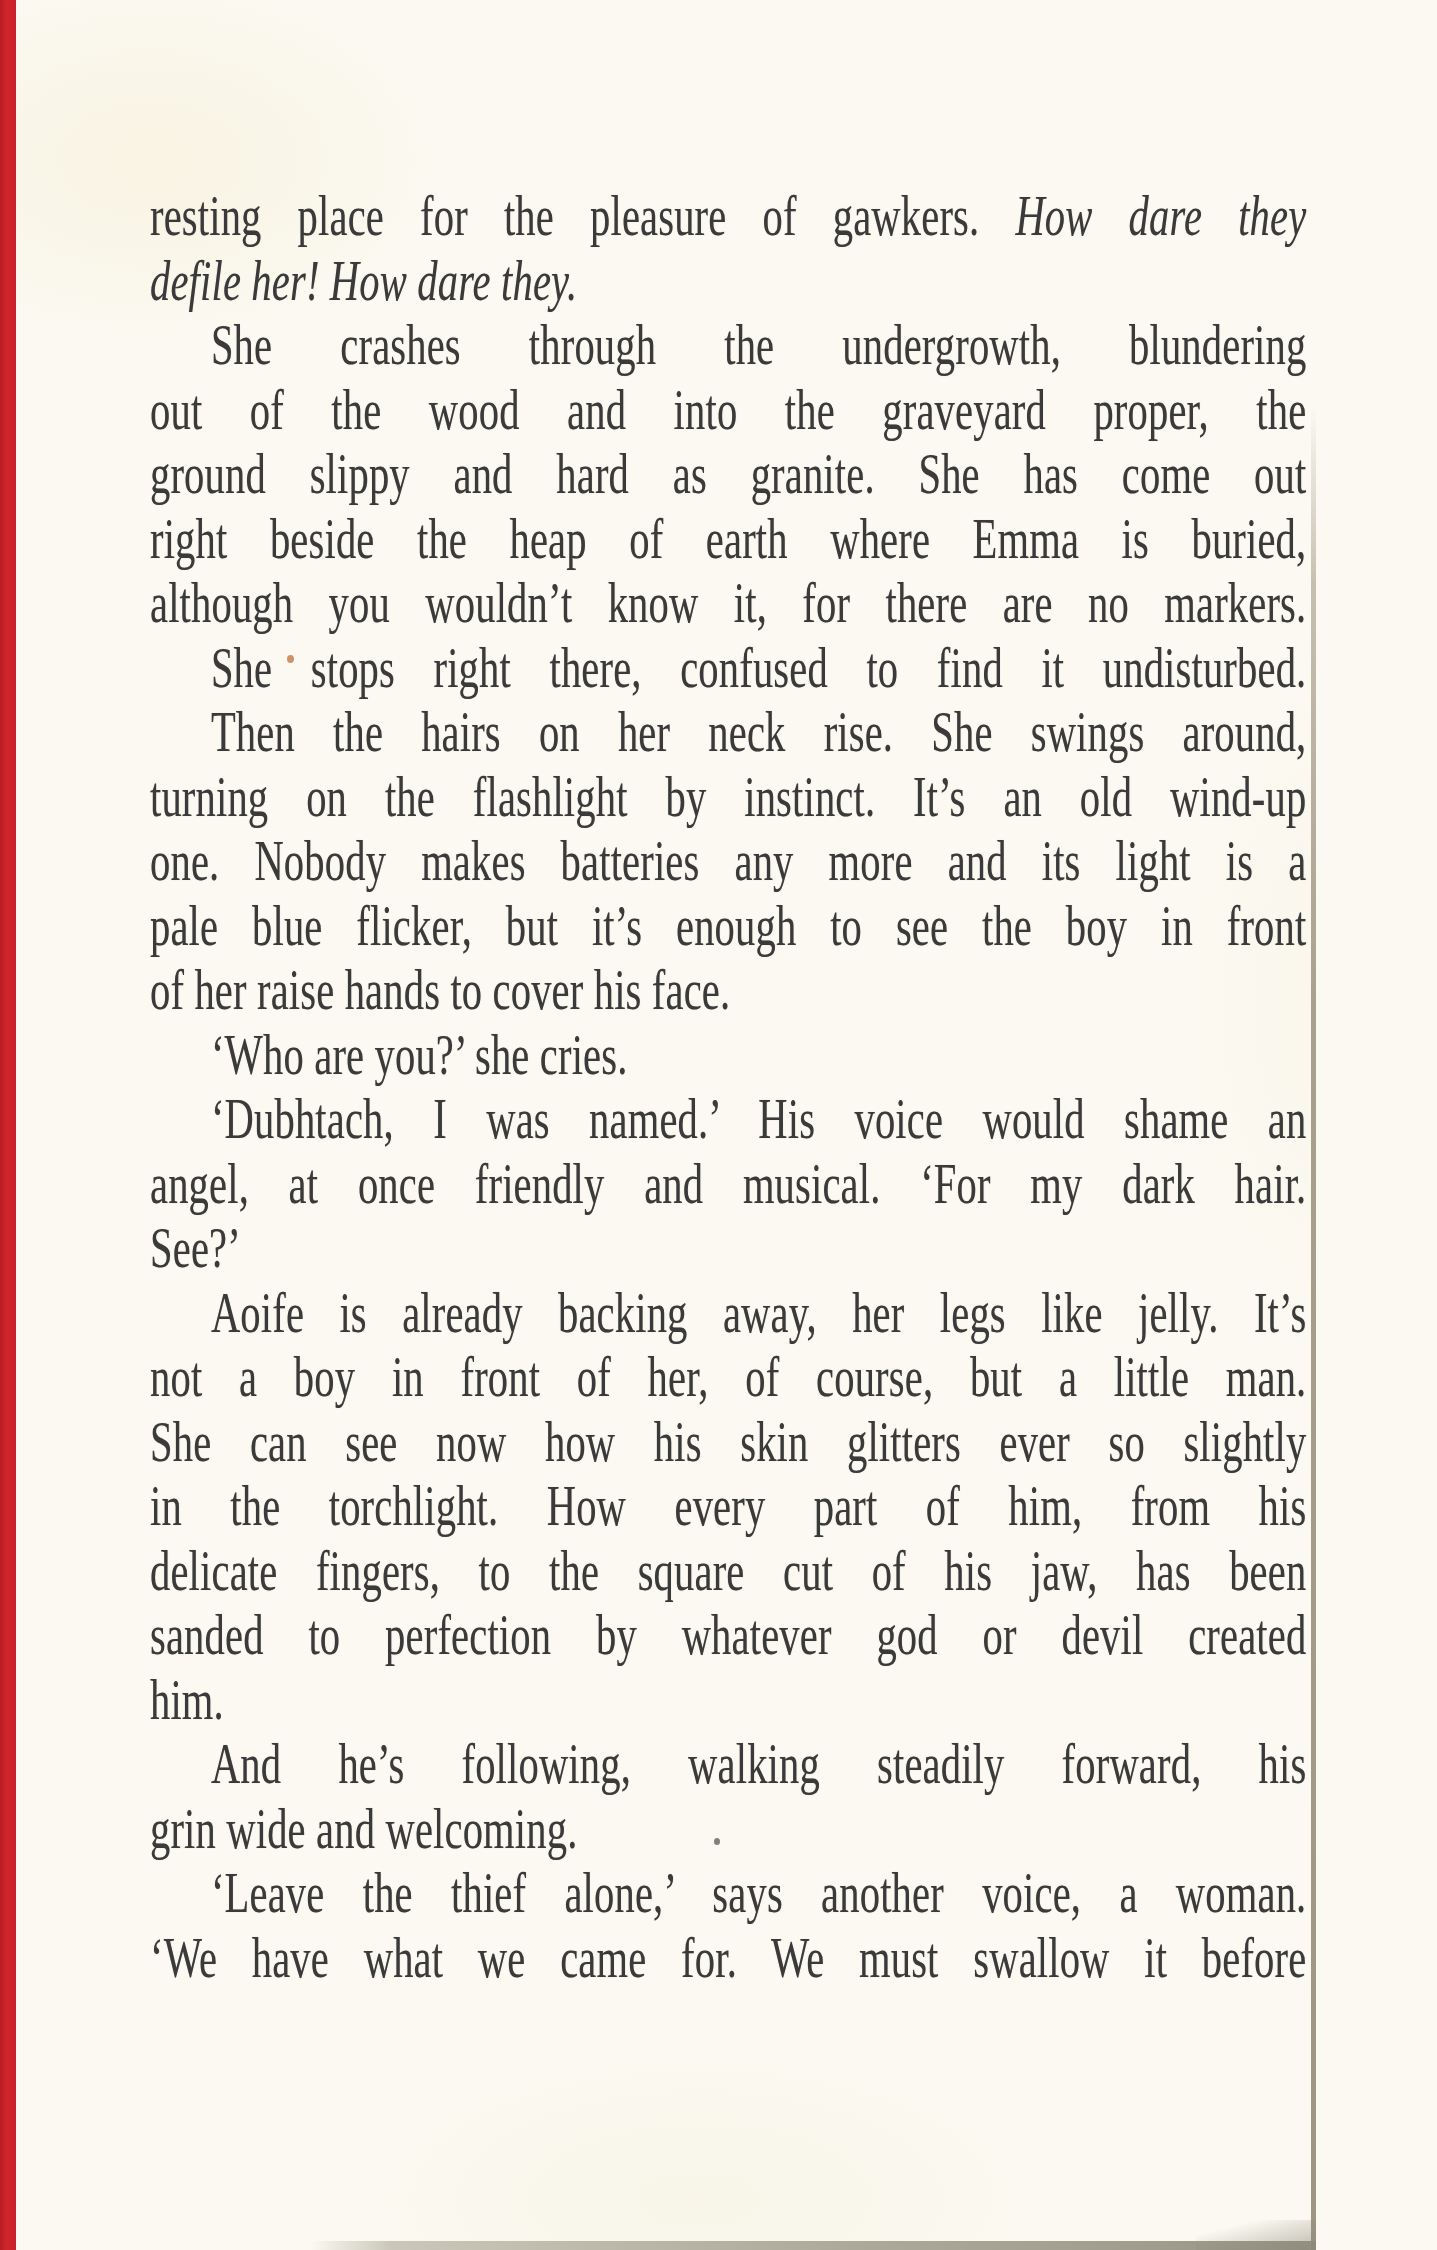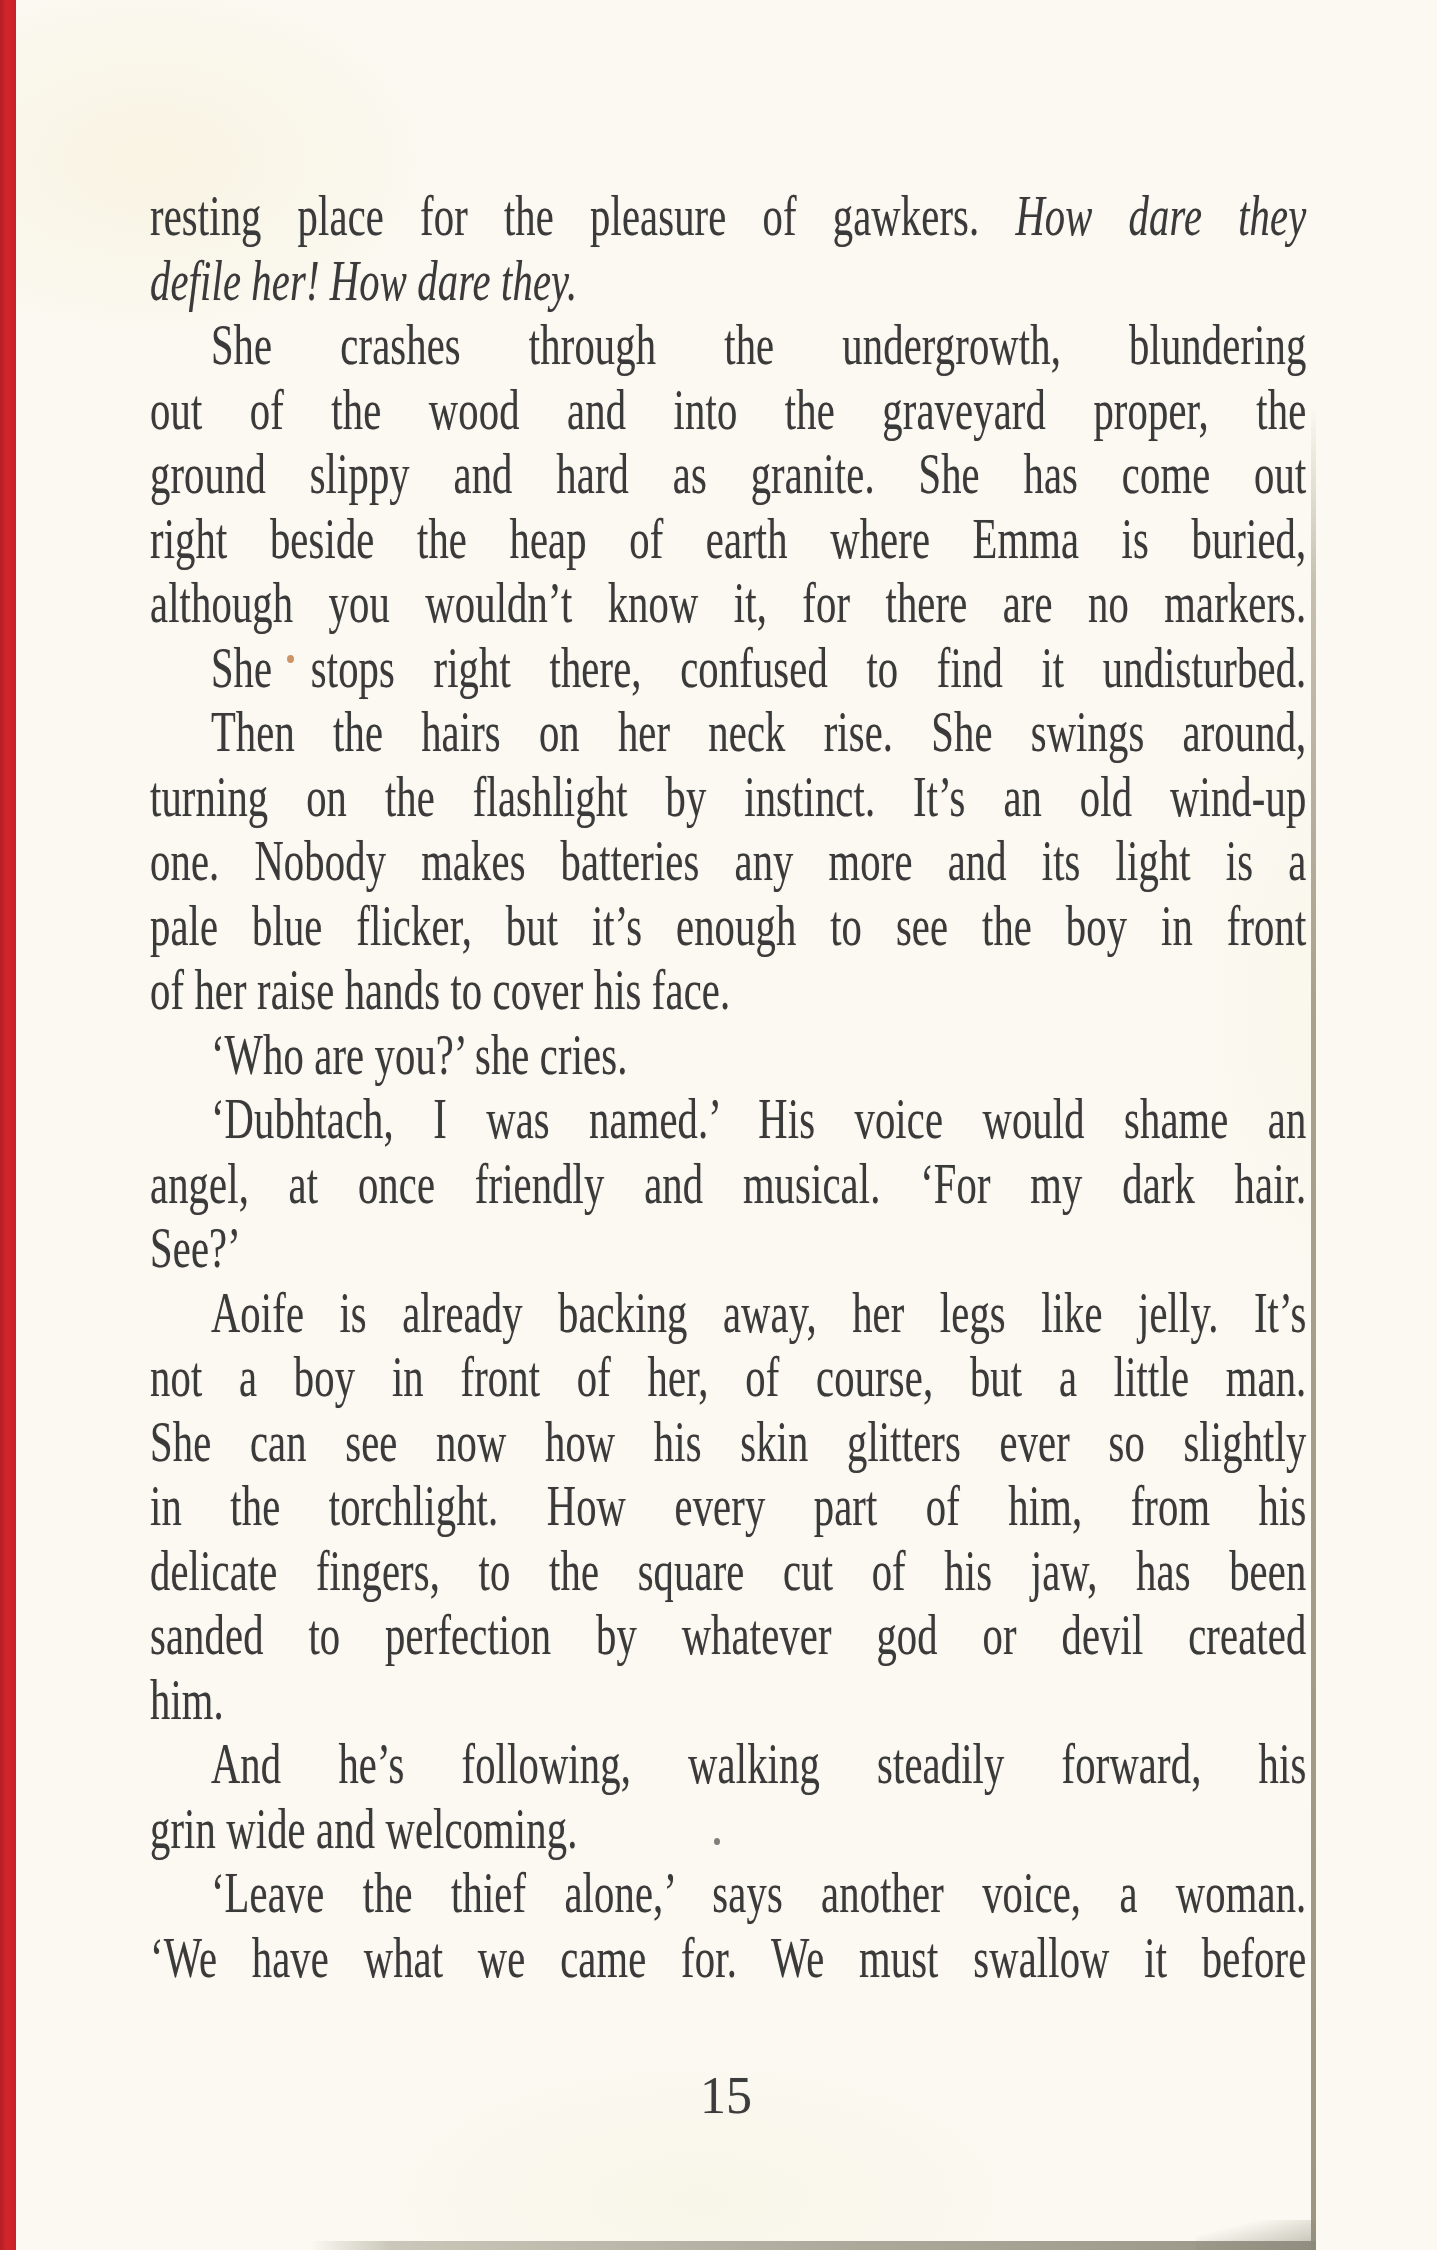--- a/index.html
+++ b/index.html
@@ -135,17 +135,16 @@
       <div class="line j"><span>in the torchlight. How every part of him, from his</span></div>
       <div class="line j"><span>delicate fingers, to the square cut of his jaw, has been</span></div>
       <div class="line j"><span>sanded to perfection by whatever god or devil created</span></div>
       <div class="line"><span>him.</span></div>
       <div class="line j ind"><span>And he’s following, walking steadily forward, his</span></div>
       <div class="line"><span>grin wide and welcoming.</span></div>
       <div class="line j ind"><span>‘Leave the thief alone,’ says another voice, a woman.</span></div>
       <div class="line j"><span>‘We have what we came for. We must swallow it before</span></div>
     </div>
 
-  <div class="folio">15</div>
 
   <div class="speck speck-1"></div>
   <div class="speck speck-2"></div>
 </div>
 
 </body></html>

